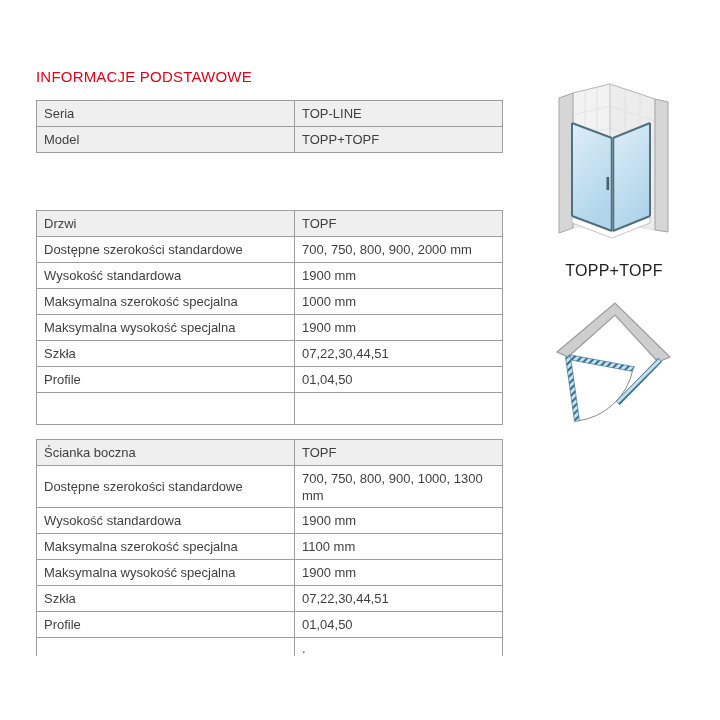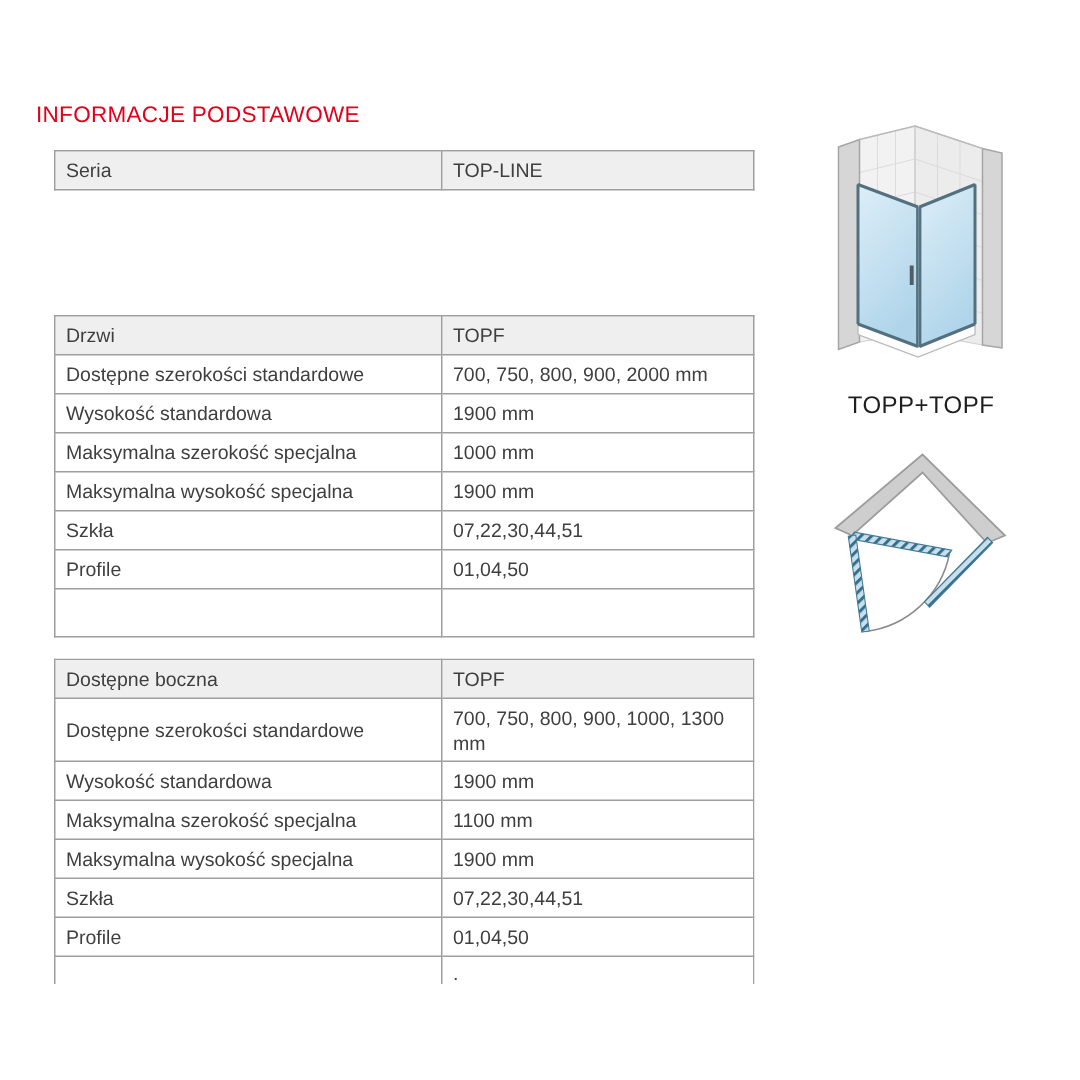--- a/index.html
+++ b/index.html
@@ -1,21 +1,21 @@
 <!DOCTYPE html>
 <html><head>
 <meta charset="utf-8">
 <style>
   html,body{margin:0;padding:0;background:#ffffff;}
   .stage{
     position:relative;width:720px;height:720px;background:#ffffff;overflow:hidden;
     font-family:"Liberation Sans", sans-serif;
   }
   .section-heading{
-    position:absolute;left:24px;
+    position:absolute;left:36px;
     color:#e2001a;font-size:15px;font-weight:400;letter-spacing:.2px;white-space:nowrap;
   }
   .tbl-wrap{position:absolute;left:36px;}
   table.spec{
     border-collapse:collapse;table-layout:fixed;width:442px;background:#ffffff;
   }
   table.spec td{
     border:1px solid #9e9e9e;
     font-size:13px;color:#3f3f3f;line-height:17px;
     padding:2px 4px 2px 7px;vertical-align:middle;
@@ -43,20 +43,24 @@
 
   <div class="section-heading" style="top:68px">INFORMACJE PODSTAWOWE</div>
 
   <div class="tbl-wrap" style="top:100px">
     <table class="spec">
       <tbody>
           <tr class="gray r26">
         <td class="c-label">Seria</td>
         <td class="c-value">TOP-LINE</td>
       </tr>
+      <tr class="gray r26">
+        <td class="c-label">Model</td>
+        <td class="c-value">TOPP+TOPF</td>
+      </tr>
     </tbody>
       </table>
   </div>
 
 
   <div class="tbl-wrap" style="top:210px">
     <table class="spec">
       <tbody>
           <tr class="gray r26">
         <td class="c-label">Drzwi</td>
@@ -91,21 +95,21 @@
         <td class="c-value"></td>
       </tr>
     </tbody>
       </table>
   </div>
 
   <div class="tbl-wrap clip" style="top:439px;height:217px">
     <table class="spec">
       <tbody>
           <tr class="gray r26">
-        <td class="c-label">Dostępne boczna</td>
+        <td class="c-label">Ścianka boczna</td>
         <td class="c-value">TOPF</td>
       </tr>
       <tr class="r42">
         <td class="c-label">Dostępne szerokości standardowe</td>
         <td class="c-value">700, 750, 800, 900, 1000, 1300 mm</td>
       </tr>
       <tr class="r26">
         <td class="c-label">Wysokość standardowa</td>
         <td class="c-value">1900 mm</td>
       </tr>

